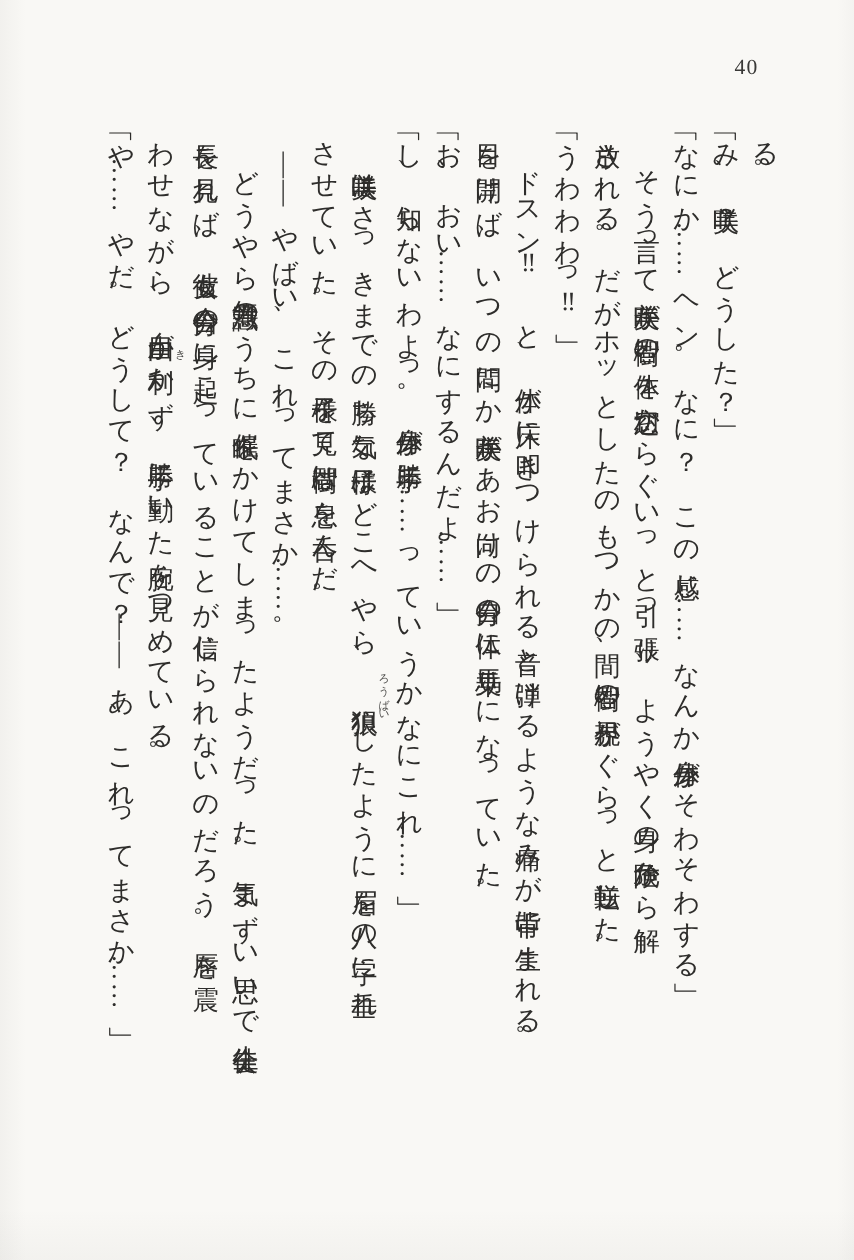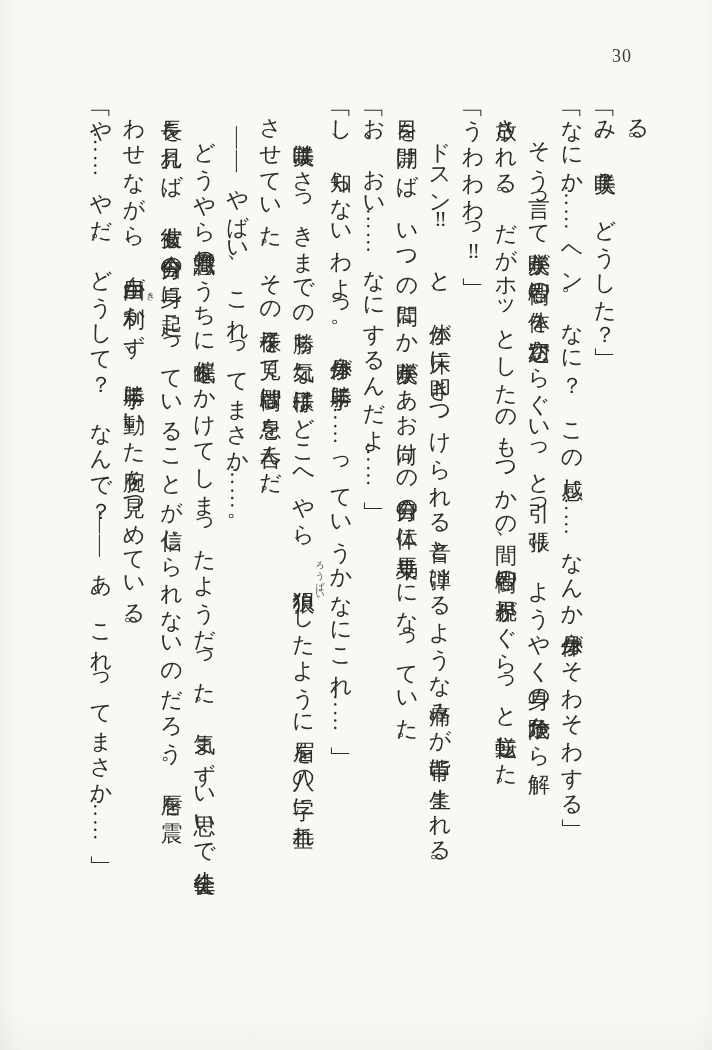--- a/index.html
+++ b/index.html
@@ -37,21 +37,21 @@
   rt{
     font-size:9px;
     letter-spacing:0;
     color:#4a4947;
   }
 </style>
 </head>
 <body>
 
 <div class="page">
-  <div class="page-number">30</div>
+  <div class="page-number">40</div>
 
   <div class="text-columns">
       <div class="line">る。</div>
       <div class="line">「み、美咲？　どうした？」</div>
       <div class="line">「なにか……ヘン。なに？　この感じ……なんか身体がそわそわする」</div>
       <div class="line">　そう言って美咲が智樹の体を窓辺からぐいっと引っ張り、ようやく身の危険から解</div>
       <div class="line">放される。だがホッとしたのもつかの間、智樹の視界がぐらっと逆転した。</div>
       <div class="line">「うわわわっ‼」</div>
       <div class="line">　ドスン‼　と、体が床に叩きつけられる音と弾けるような痛みが背中に生まれる。</div>
       <div class="line">目を開けば、いつの間にか美咲があお向けの自分の体に馬乗りになっていた。</div>

